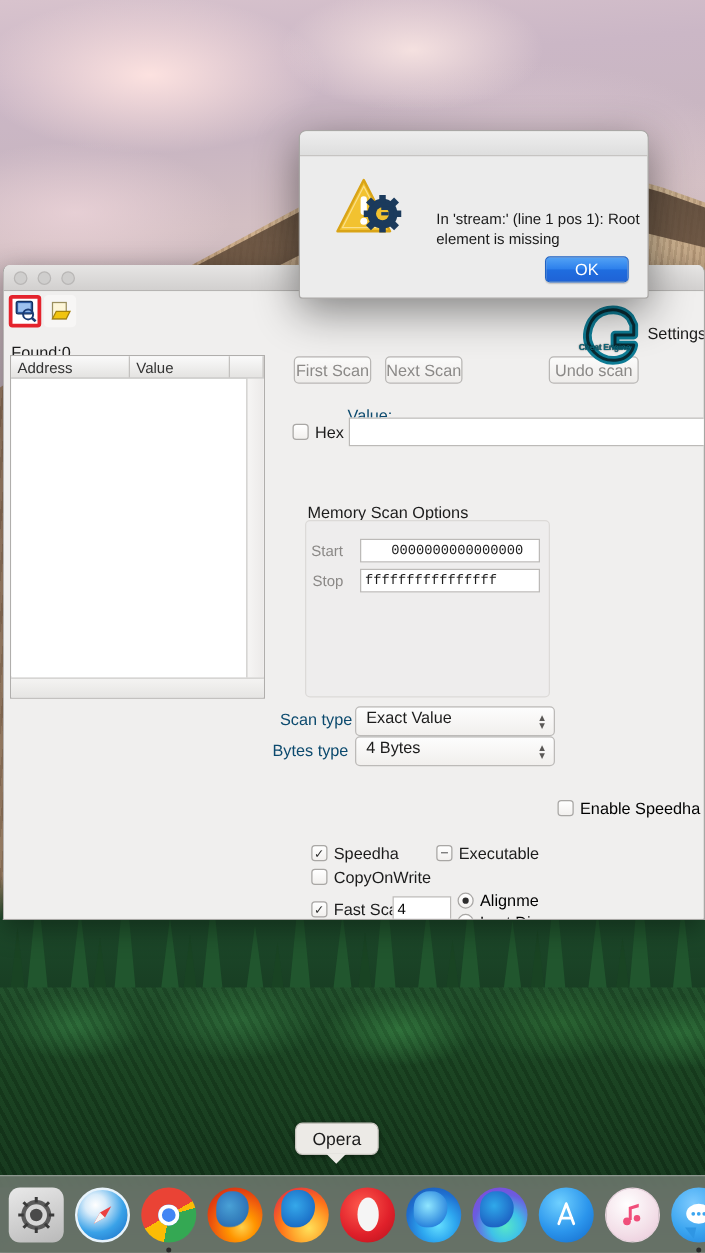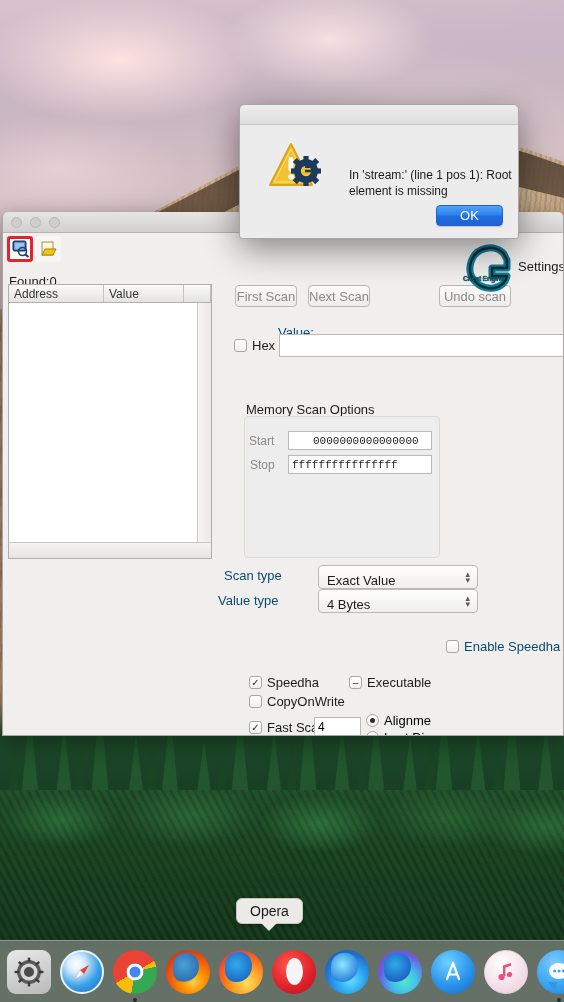--- a/index.html
+++ b/index.html
@@ -229,21 +229,21 @@
     position: absolute; left: 276px; top: 122px; width: 286px; height: 23px;
     background: #fff; border: 1px solid #bcbab8; font-size: 13px; padding: 0 4px;
   }
   #chk-hex-wrap { position: absolute; left: 231px; top: 126px; display: flex; align-items: center; gap: 5px; }
 
   .ce-select {
     position: absolute; width: 160px; height: 24px;
     background: linear-gradient(180deg, #fdfdfd, #f1efed);
     border: 1px solid #bcbab8; border-radius: 4px;
     font-size: 13px; color: #1c1c1c;
-    display: flex; align-items: flex-end; padding-left: 8px; margin-left: 34px;
+    display: flex; align-items: flex-start; padding-left: 8px;
   }
   #sel-scan-type { left: 281px; top: 353px; }
   #sel-value-type { left: 281px; top: 377px; }
   .stepper {
     position: absolute; right: 7px; top: 50%; transform: translateY(-50%);
     display: flex; flex-direction: column; line-height: 6px; font-size: 9px; color: #5a5856;
   }
 
   
   #mso-title { position: absolute; left: 243px; top: 190px; font-size: 13px; color: #1c1c1c; }
@@ -431,21 +431,21 @@
     <span class="lbl-dark" style="font-size:13px">Hex</span>
   </div>
   <div id="value-input"></div>
 
   <div class="lbl" id="lbl-scan-type">Scan type</div>
   <div class="ce-select" id="sel-scan-type">
     <span>Exact Value</span>
     <span class="stepper">▴<br>▾</span>
   </div>
 
-  <div class="lbl" id="lbl-value-type">Value type</div>
+  <div class="lbl" id="lbl-value-type">Bytes type</div>
   <div class="ce-select" id="sel-value-type">
     <span>4 Bytes</span>
     <span class="stepper">▴<br>▾</span>
   </div>
 
   <div id="mso-title">Memory Scan Options</div>
   <div id="mso-panel"></div>
 
   <div class="mso-lbl" id="lbl-start">Start</div>
   <div class="mso-input" id="in-start">0000000000000000</div>
@@ -476,21 +476,21 @@
       </div>
     <span>Alignme</span>
   </div>
   <div id="rd-lastdigits">
     <div class="radio"></div>
     <span>Last Dig</span>
   </div>
 
   <div class="cbrow" id="cb-speedhack">
     <div class="cbox"></div>
-    <span style="color:#0c4a6e">Enable Speedha</span>
+    <span style="color:#000000">Enable Speedha</span>
   </div>
 
 </div>
 
 <div id="error-dialog">
   <div id="dlg-titlebar"></div>
   <div id="dlg-icon">
     <svg width="60" height="54" viewBox="0 0 60 54">
       <polygon points="24,3 45,44 3,44" fill="#f2c230" stroke="#d9a417" stroke-width="2" stroke-linejoin="round"></polygon>
       <polygon points="24,8 41,41 7,41" fill="none" stroke="#fbe08a" stroke-width="1"></polygon>

